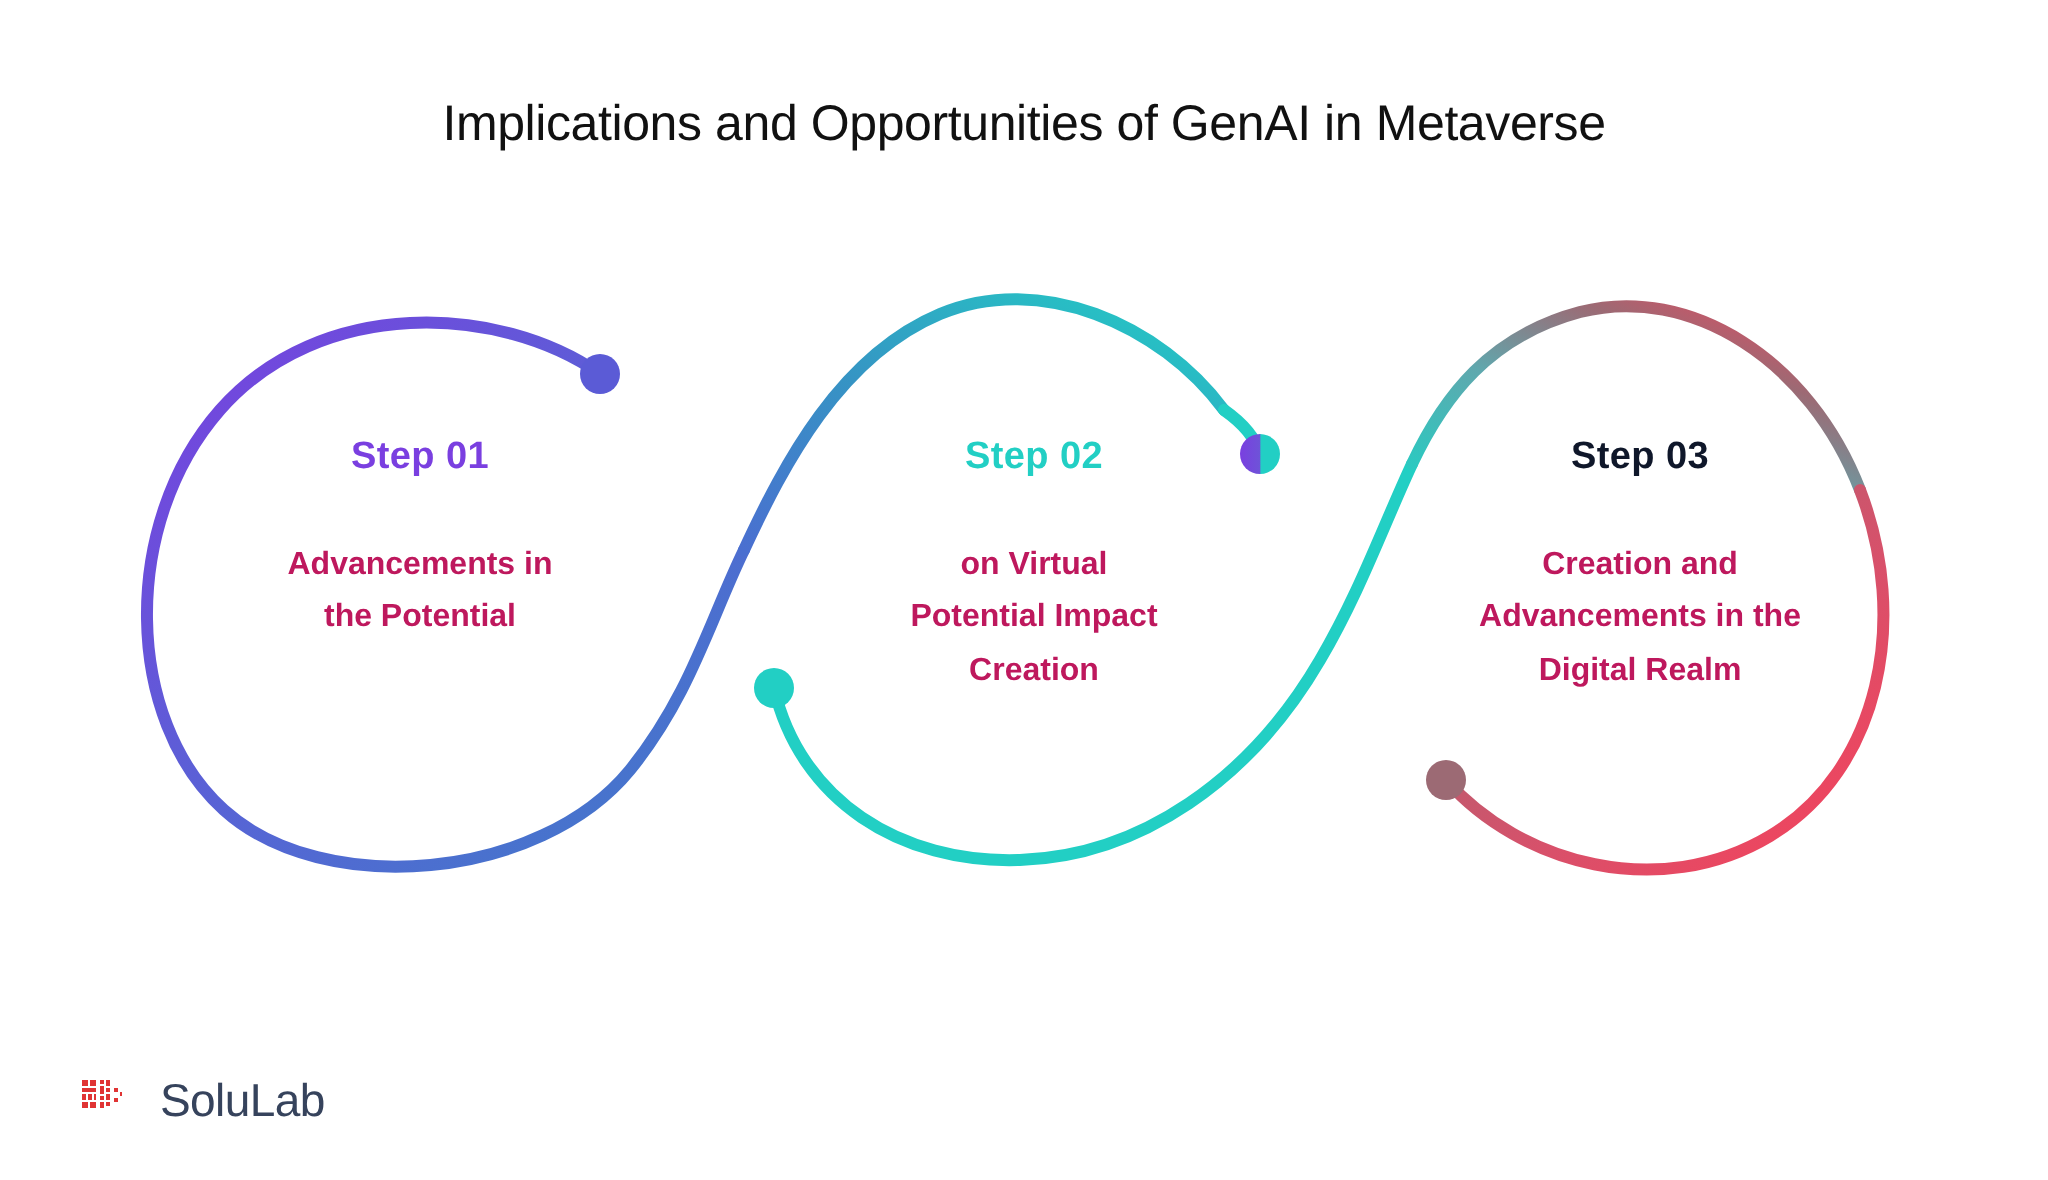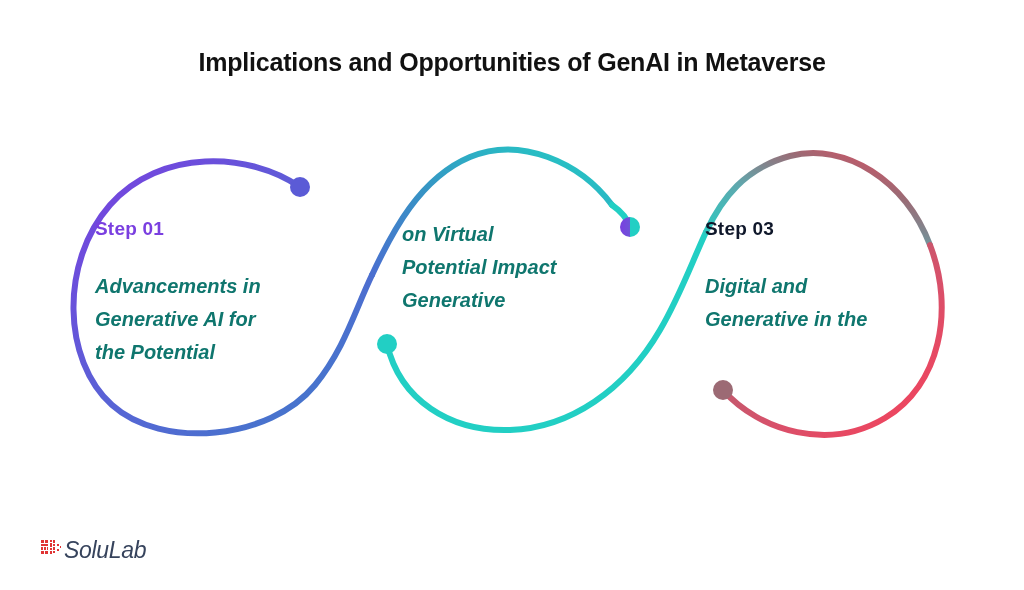--- a/index.html
+++ b/index.html
@@ -23,67 +23,65 @@
   }
 
   
   .title {
     position: absolute;
     top: 48px;
     left: 0;
     width: 1024px;
     text-align: center;
     font-size: 25px;
-    font-weight: bold;
+    font-weight: normal;
     color: #111111;
     letter-spacing: -0.2px;
   }
 
   
   #flow {
     position: absolute;
     top: 0;
     left: 0;
     width: 1024px;
     height: 590px;
   }
 
   
   .step-block {
     position: absolute;
     width: 230px;
-    text-align: left;
+    text-align: center;
   }
   .step-label {
     font-size: 19px;
     font-weight: bold;
     letter-spacing: 0.2px;
     margin-bottom: 30px;
   }
   .step-desc {
-    font-size: 20px;
+    font-size: 16px;
     font-weight: bold;
-    color: #0f766e;
+    color: #be185d;
     line-height: 1.65;
-    font-style: italic;
   }
 
   #step-block-1 { left: 95px;  top: 218px; }
   #step-block-2 { left: 402px; top: 218px; }
   #step-block-3 { left: 705px; top: 218px; }
 
   
   .logo {
     position: absolute;
     left: 40px;
     top: 538px;
     display: flex;
     align-items: center;
-    gap: 0;
-    font-style: italic;
+    gap: 16px;
   }
   .logo-mark {
     width: 24px;
     height: 24px;
     display: block;
   }
   .logo-text {
     font-size: 23px;
     color: #36435c;
     letter-spacing: -0.3px;
@@ -160,38 +158,39 @@
     <circle cx="300" cy="187" r="10" fill="#5B5BD6"></circle>
     <circle cx="630" cy="227" r="10" fill="url(#gradDot)"></circle>
     <circle cx="387" cy="344" r="10" fill="#22CFC4"></circle>
     <circle cx="723" cy="390" r="10" fill="#9C6A74"></circle>
   </svg>
 
   <div class="step-block" id="step-block-1">
     <div class="step-label" style="color:#7A3FE0">Step 01</div>
     <div class="step-desc">
       <div>Advancements in</div>
-      <div>Generative AI for</div>
       <div>the Potential</div>
     </div>
   </div>
 
   <div class="step-block" id="step-block-2">
+    <div class="step-label" style="color:#22CFC4">Step 02</div>
     <div class="step-desc">
       <div>on Virtual</div>
       <div>Potential Impact</div>
-      <div>Generative</div>
+      <div>Creation</div>
     </div>
   </div>
 
   <div class="step-block" id="step-block-3">
     <div class="step-label" style="color:#0f172a">Step 03</div>
     <div class="step-desc">
-      <div>Digital and</div>
-      <div>Generative in the</div>
+      <div>Creation and</div>
+      <div>Advancements in the</div>
+      <div>Digital Realm</div>
     </div>
   </div>
 
   <div class="logo">
     <svg class="logo-mark" viewBox="0 0 24 24">
       <g fill="#E03434">
         <rect x="1" y="2" width="3" height="3"></rect>
         <rect x="5" y="2" width="3" height="3"></rect>
         <rect x="10" y="2" width="2" height="2"></rect>
         <rect x="13" y="2" width="2" height="3"></rect>

